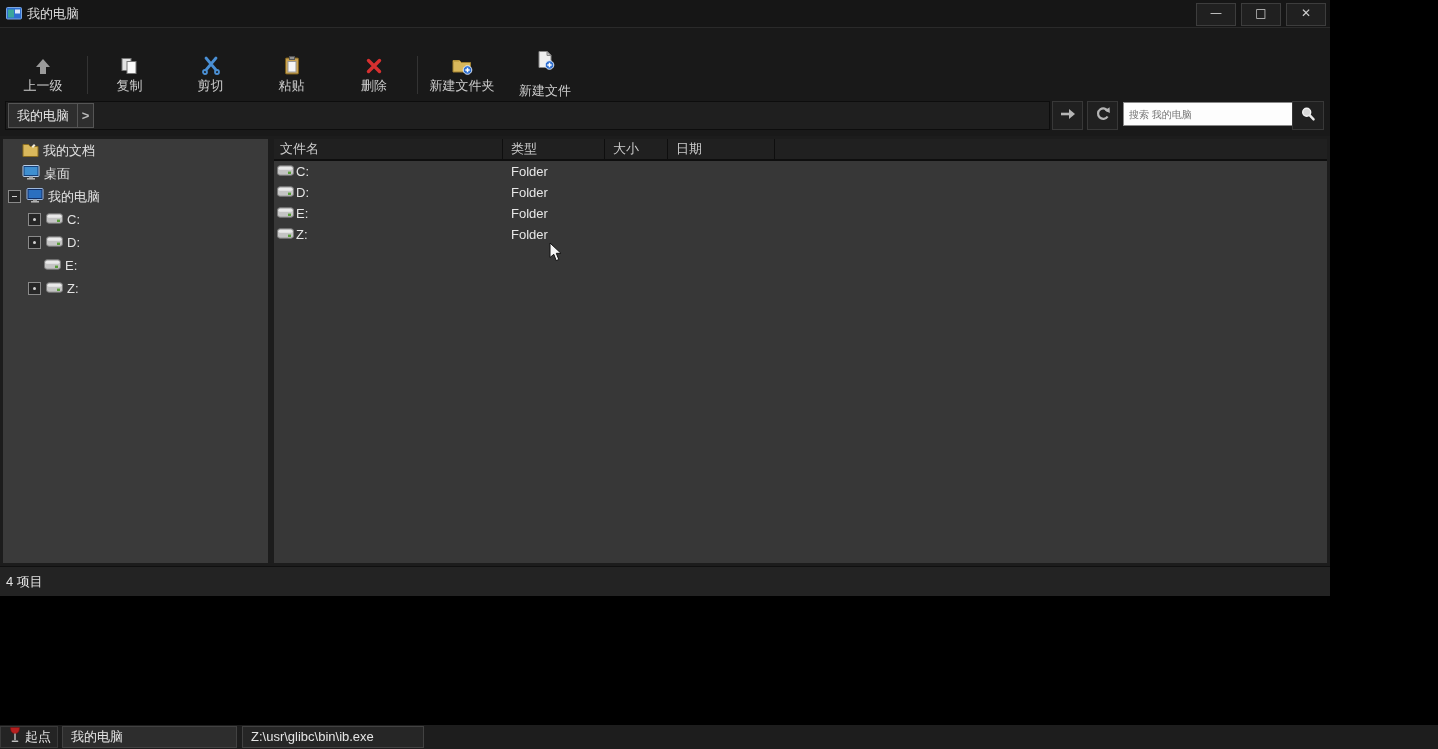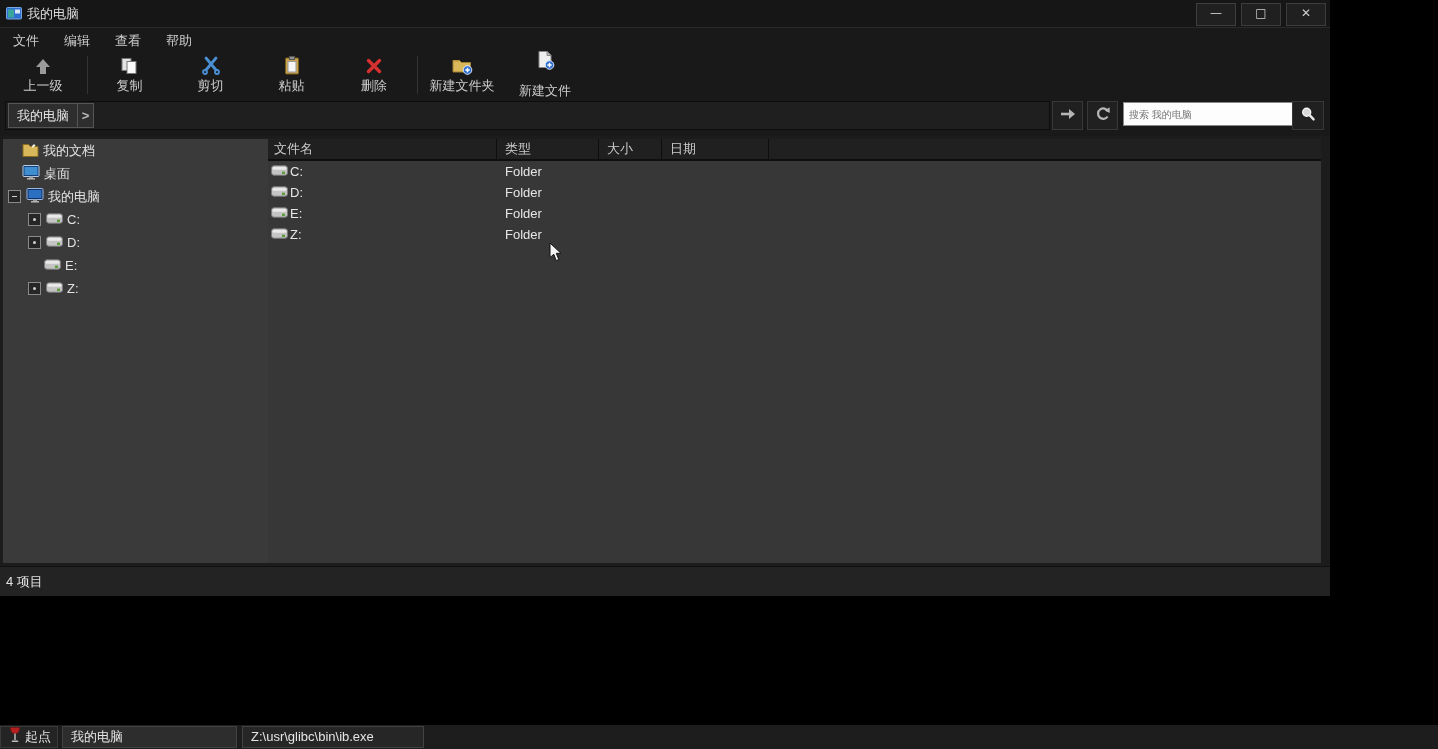--- a/index.html
+++ b/index.html
@@ -30,21 +30,21 @@
     font-family:"Liberation Sans","DejaVu Sans",sans-serif;font-size:10px;padding:0 5px;color:#14532d;}
   .search-input::placeholder{color:#757575;}
   
   .content{position:absolute;left:0;top:136px;width:100%;height:430px;background:#1c1c1c;}
   .tree{position:absolute;left:3px;top:3px;width:265px;height:424px;background:#3a3a3a;overflow:hidden;}
   .tree-item{height:23px;display:flex;align-items:center;color:#e2e2e2;}
   .tree-item .lbl{margin-left:4px;}
   .expander{width:11px;height:11px;background:#262626;border:1px solid #8a8a8a;display:flex;align-items:center;justify-content:center;flex:none;}
   .exp-minus{width:5px;height:1px;background:#d0d0d0;}
   .exp-dot{width:3px;height:3px;border-radius:50%;background:#d0d0d0;}
-  .list{position:absolute;left:268px;top:3px;width:1053px;height:424px;background:#373737;overflow:hidden;}
+  .list{position:absolute;left:274px;top:3px;width:1053px;height:424px;background:#373737;overflow:hidden;}
   .list-header{height:20px;display:flex;background:#202020;border-bottom:2px solid #0e0e0e;color:#ccc;}
   .hcell{line-height:20px;padding-left:8px;border-right:1px solid #0e0e0e;box-sizing:border-box;}
   .hc-name{width:229px;padding-left:6px;}
   .hc-type{width:102px;}
   .hc-size{width:63px;}
   .hc-date{width:107px;}
   .hc-fill{flex:1;border-right:none;}
   .frow{height:21px;display:flex;align-items:center;color:#e6e6e6;}
   .c-name{width:229px;display:flex;align-items:center;box-sizing:border-box;padding-left:3px;}
   .c-name .lbl{margin-left:2px;}
@@ -73,26 +73,20 @@
         <rect x="2" y="4.5" width="6" height="8" fill="#3aa69b"></rect>
         <rect x="9" y="4.5" width="5" height="4" fill="#dce9fb"></rect>
       </svg>
     </span>
     <span class="title-text">我的电脑</span>
     <div class="t-ctrl" style="left:1196px;">—</div>
     <div class="t-ctrl" style="left:1241px;">□</div>
     <div class="t-ctrl" style="left:1286px;">✕</div>
   </div>
 
-  <div class="menubar">
-    <span class="menu-item">文件</span>
-    <span class="menu-item">编辑</span>
-    <span class="menu-item">查看</span>
-    <span class="menu-item">帮助</span>
-  </div>
 
   <div class="toolbar">
     <div class="tb-btn" style="width:86px;">
       <span class="ic">
         <svg width="18" height="17" viewBox="0 0 18 17">
             <polygon points="9,1 16,9 12,9 12,16 6,16 6,9 2,9" fill="#9a9a9a"></polygon>
           </svg>
       </span>
       <span>上一级</span>
     </div>

